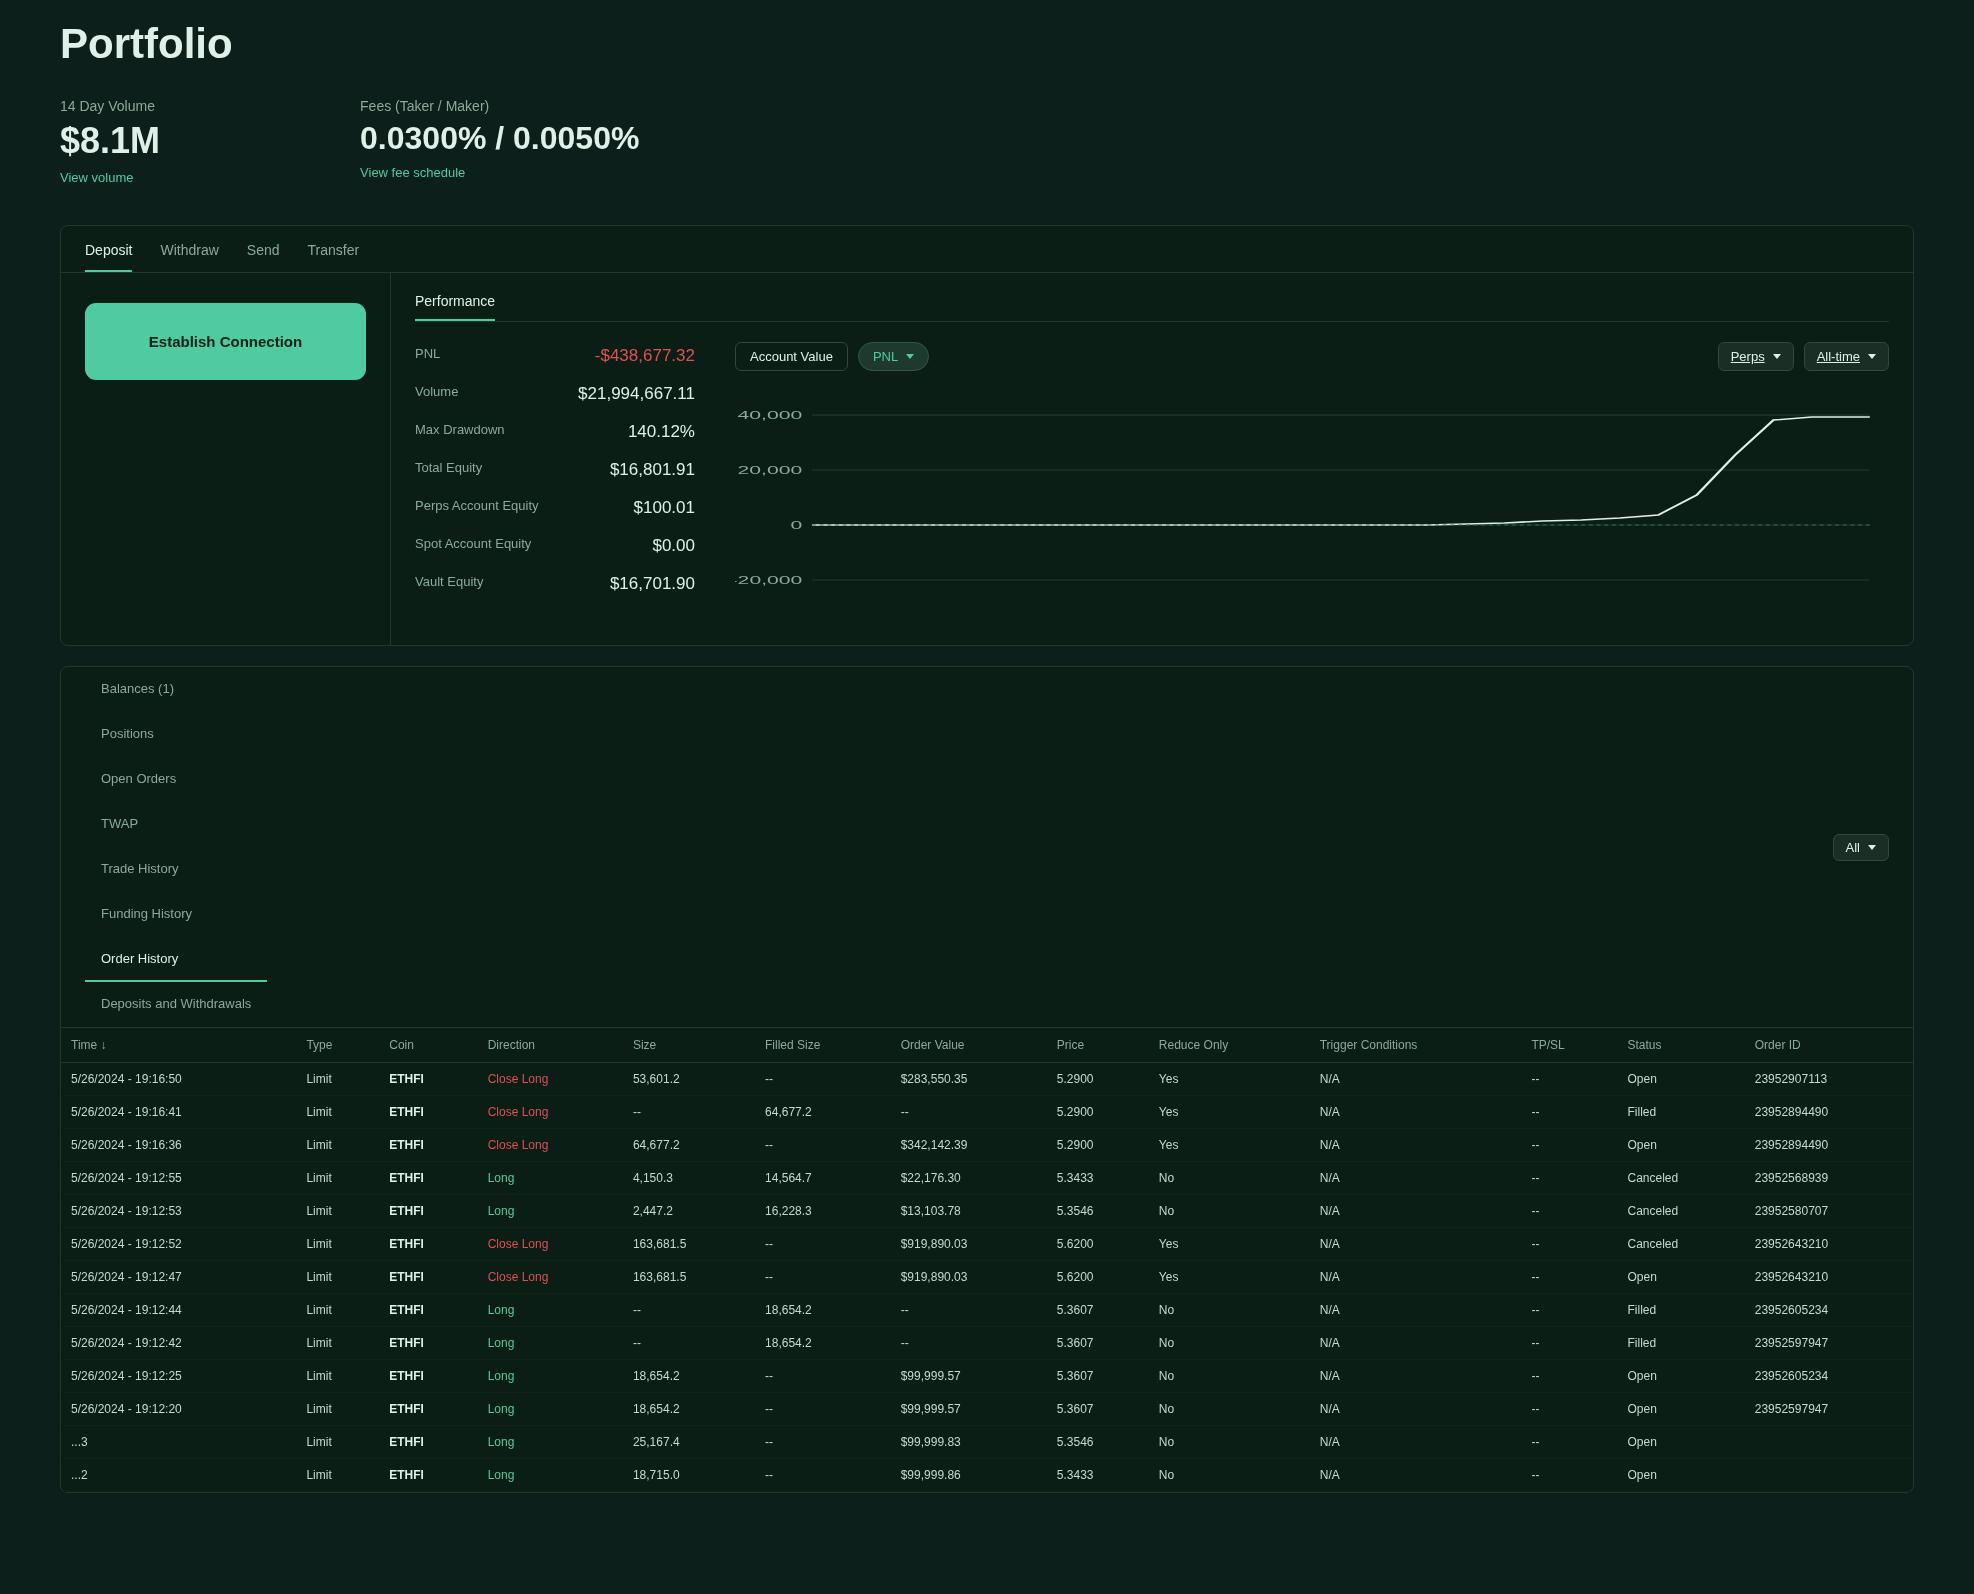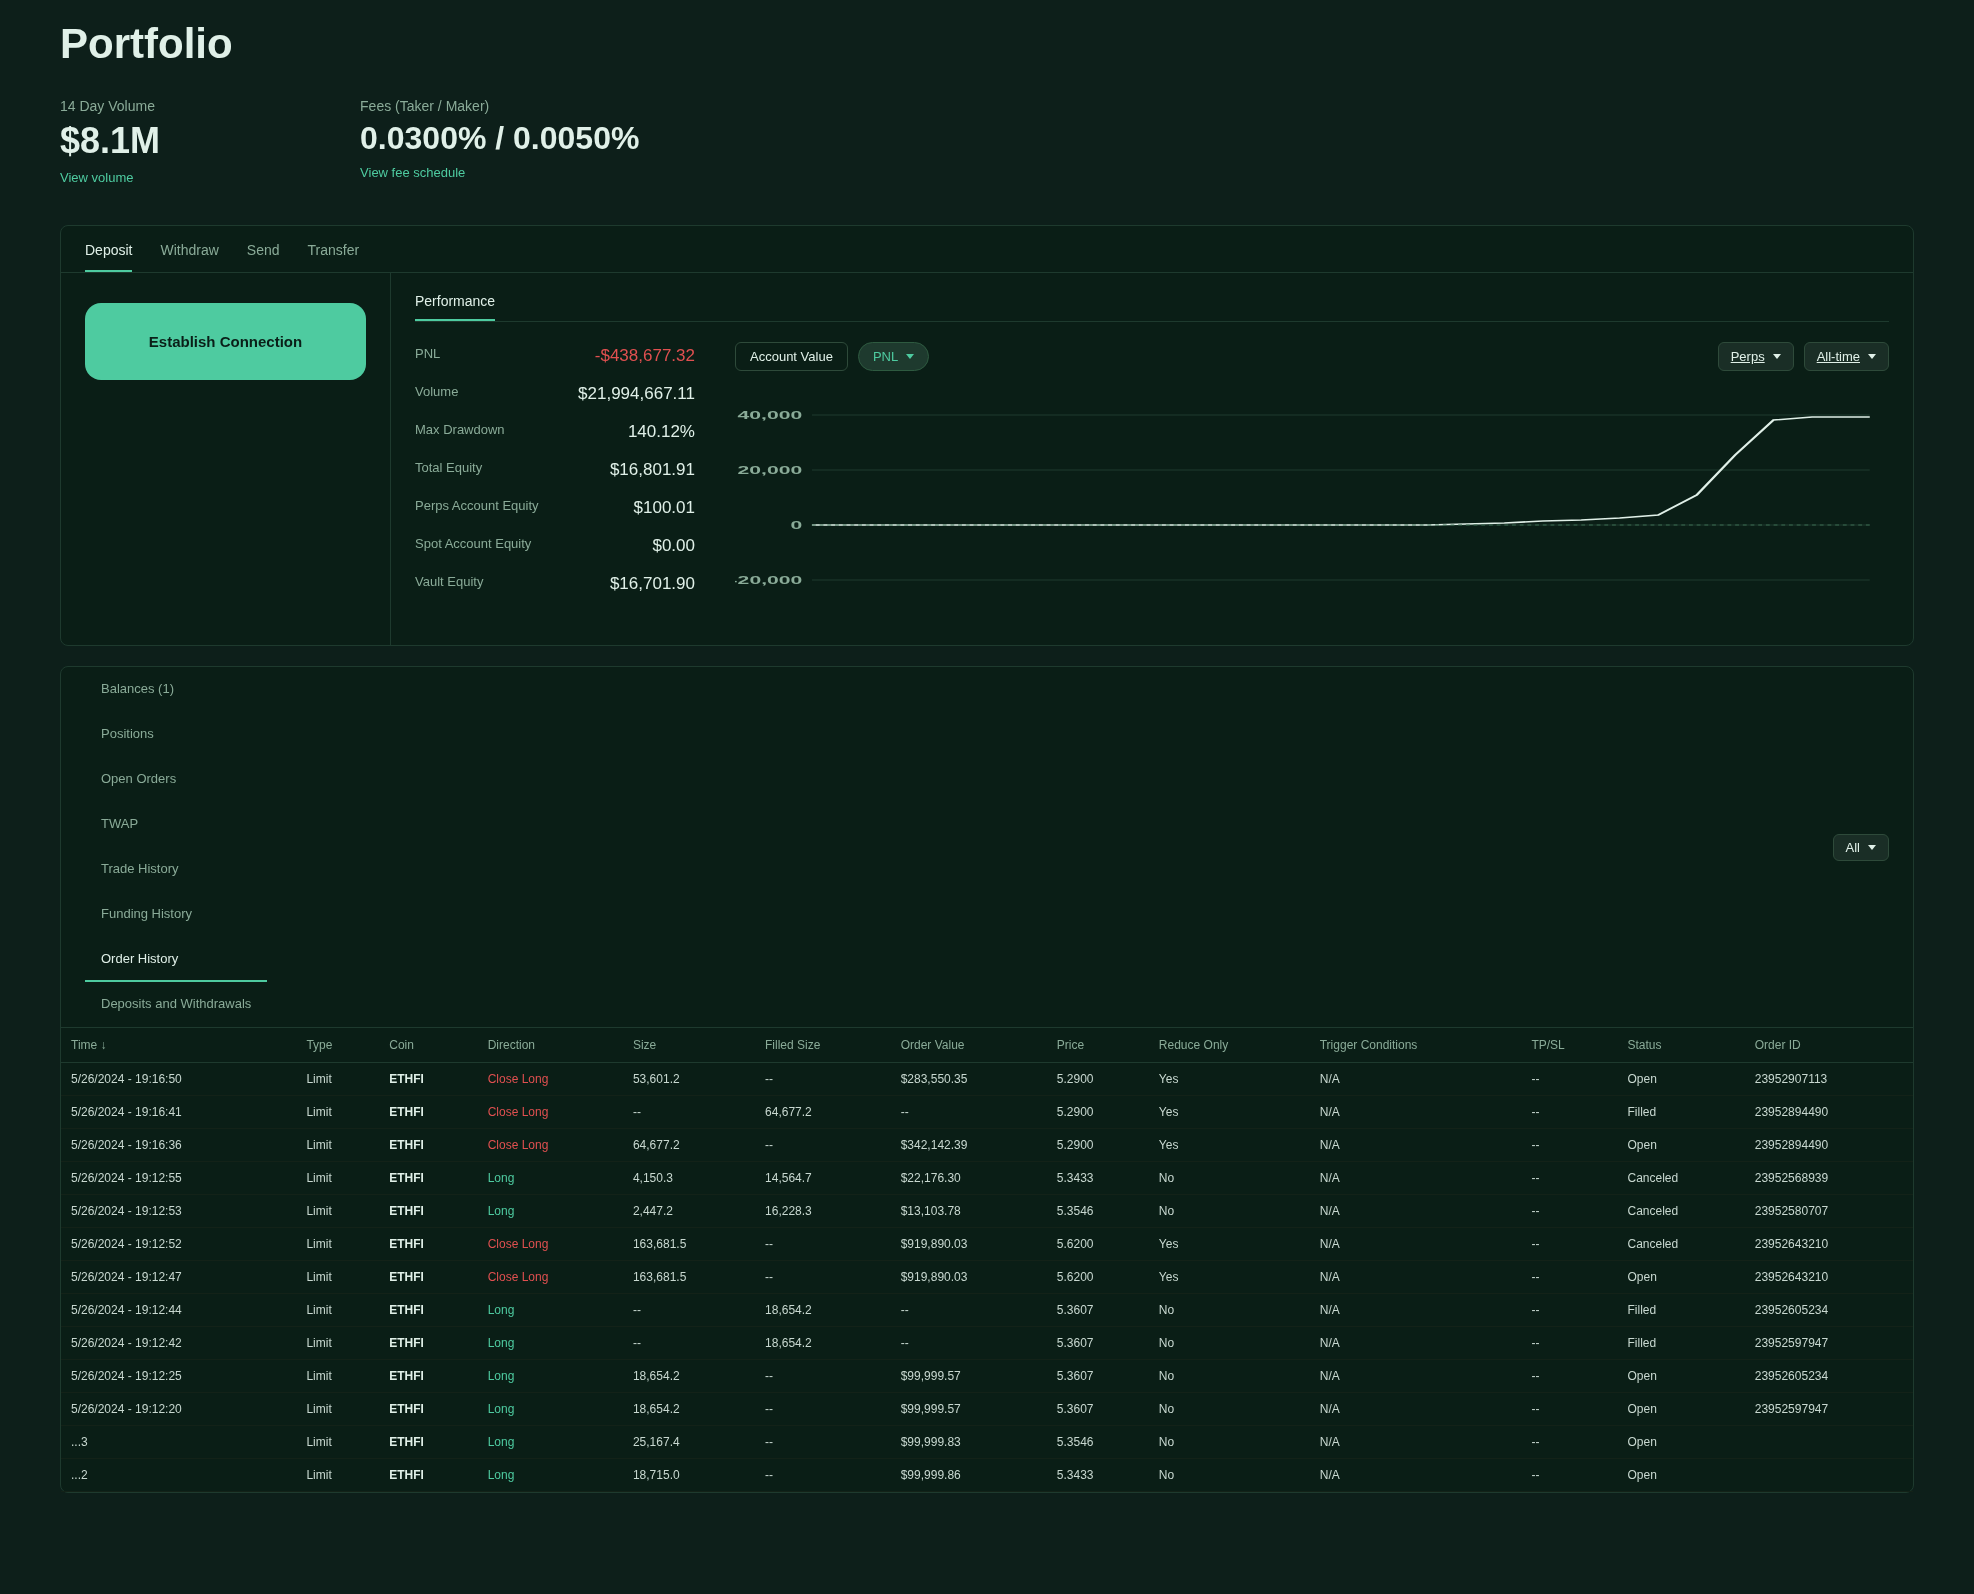--- a/index.html
+++ b/index.html
@@ -98,21 +98,21 @@
       padding: 30px 24px;
       border-right: 1px solid #1e3a2e;
     }
 
     .establish-btn {
       display: block;
       width: 100%;
       background: #4ecba0;
       color: #0a1f18;
       border: none;
-      border-radius: 16px;
+      border-radius: 11px;
       padding: 30px;
       font-size: 15px;
       font-weight: 600;
       cursor: pointer;
       text-align: center;
     }
 
     .right-panel {
       flex: 1;
       padding: 20px 24px;
@@ -222,21 +222,20 @@
 
     .chart-controls-right {
       display: flex;
       gap: 10px;
     }
 
     
     .chart-svg-wrap {
       position: relative;
       height: 230px;
-      font-weight: bold;
     }
 
     
     .bottom-section {
       background: rgba(10, 30, 22, 0.85);
       border: 1px solid #1e3a2e;
       border-radius: 8px;
       padding: 0;
     }
 

